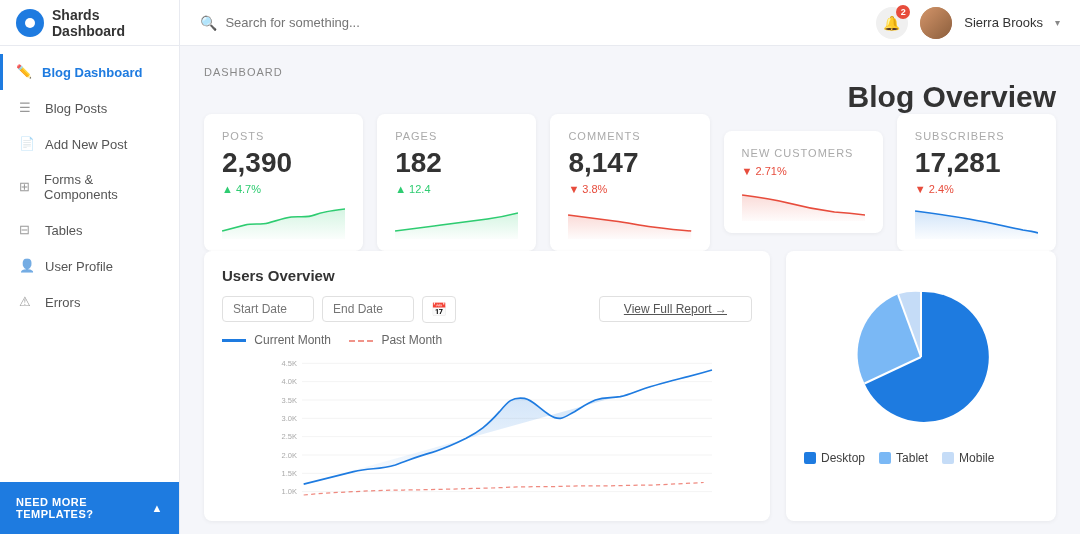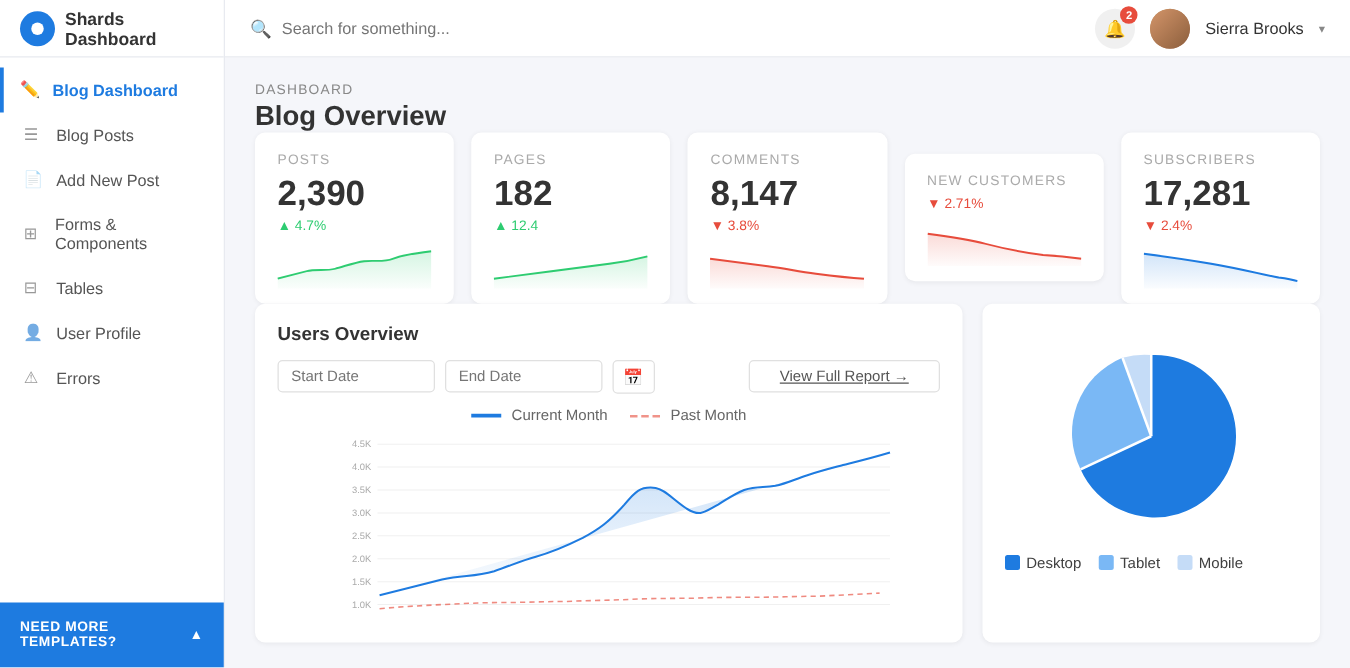--- a/index.html
+++ b/index.html
@@ -133,21 +133,21 @@
 
     
     .content {
       flex: 1;
       padding: 20px 24px;
       overflow-y: auto;
       display: flex;
       flex-direction: column;
     }
     .breadcrumb { font-size: 11px; color: #888; letter-spacing: 1px; text-transform: uppercase; }
-    .page-title { font-size: 22px; font-weight: 600; color: #333; margin-top: 2px; }
+    .page-title { font-size: 30px; font-weight: 600; color: #333; margin-top: 2px; text-align: right; }
 
     
     .stats-row {
       display: flex;
       gap: 14px;
       align-items: center;
     }
     .stat-card {
       background: #fff;
       border-radius: 8px;
@@ -191,21 +191,21 @@
       align-items: center;
       gap: 8px;
       margin-bottom: 10px;
     }
     .date-input {
       border: 1px solid #e0e0e0;
       border-radius: 4px;
       padding: 5px 10px;
       font-size: 12px;
       color: #aaa;
-      width: 126px;
+      width: 92px;
     }
     .calendar-btn {
       border: 1px solid #e0e0e0;
       background: #fff;
       border-radius: 4px;
       padding: 5px 8px;
       cursor: pointer;
       font-size: 13px;
       color: #888;
     }
@@ -221,21 +221,21 @@
       text-decoration: underline;
     }
 
     .chart-legend {
       display: flex;
       gap: 18px;
       margin-bottom: 8px;
       font-size: 12px;
       color: #666;
       align-items: center;
-      justify-content: center;
+      justify-content: flex-start;
     }
     .legend-line {
       display: inline-block;
       width: 24px;
       height: 3px;
       margin-right: 5px;
       vertical-align: middle;
     }
     .legend-dashed {
       display: inline-block;

